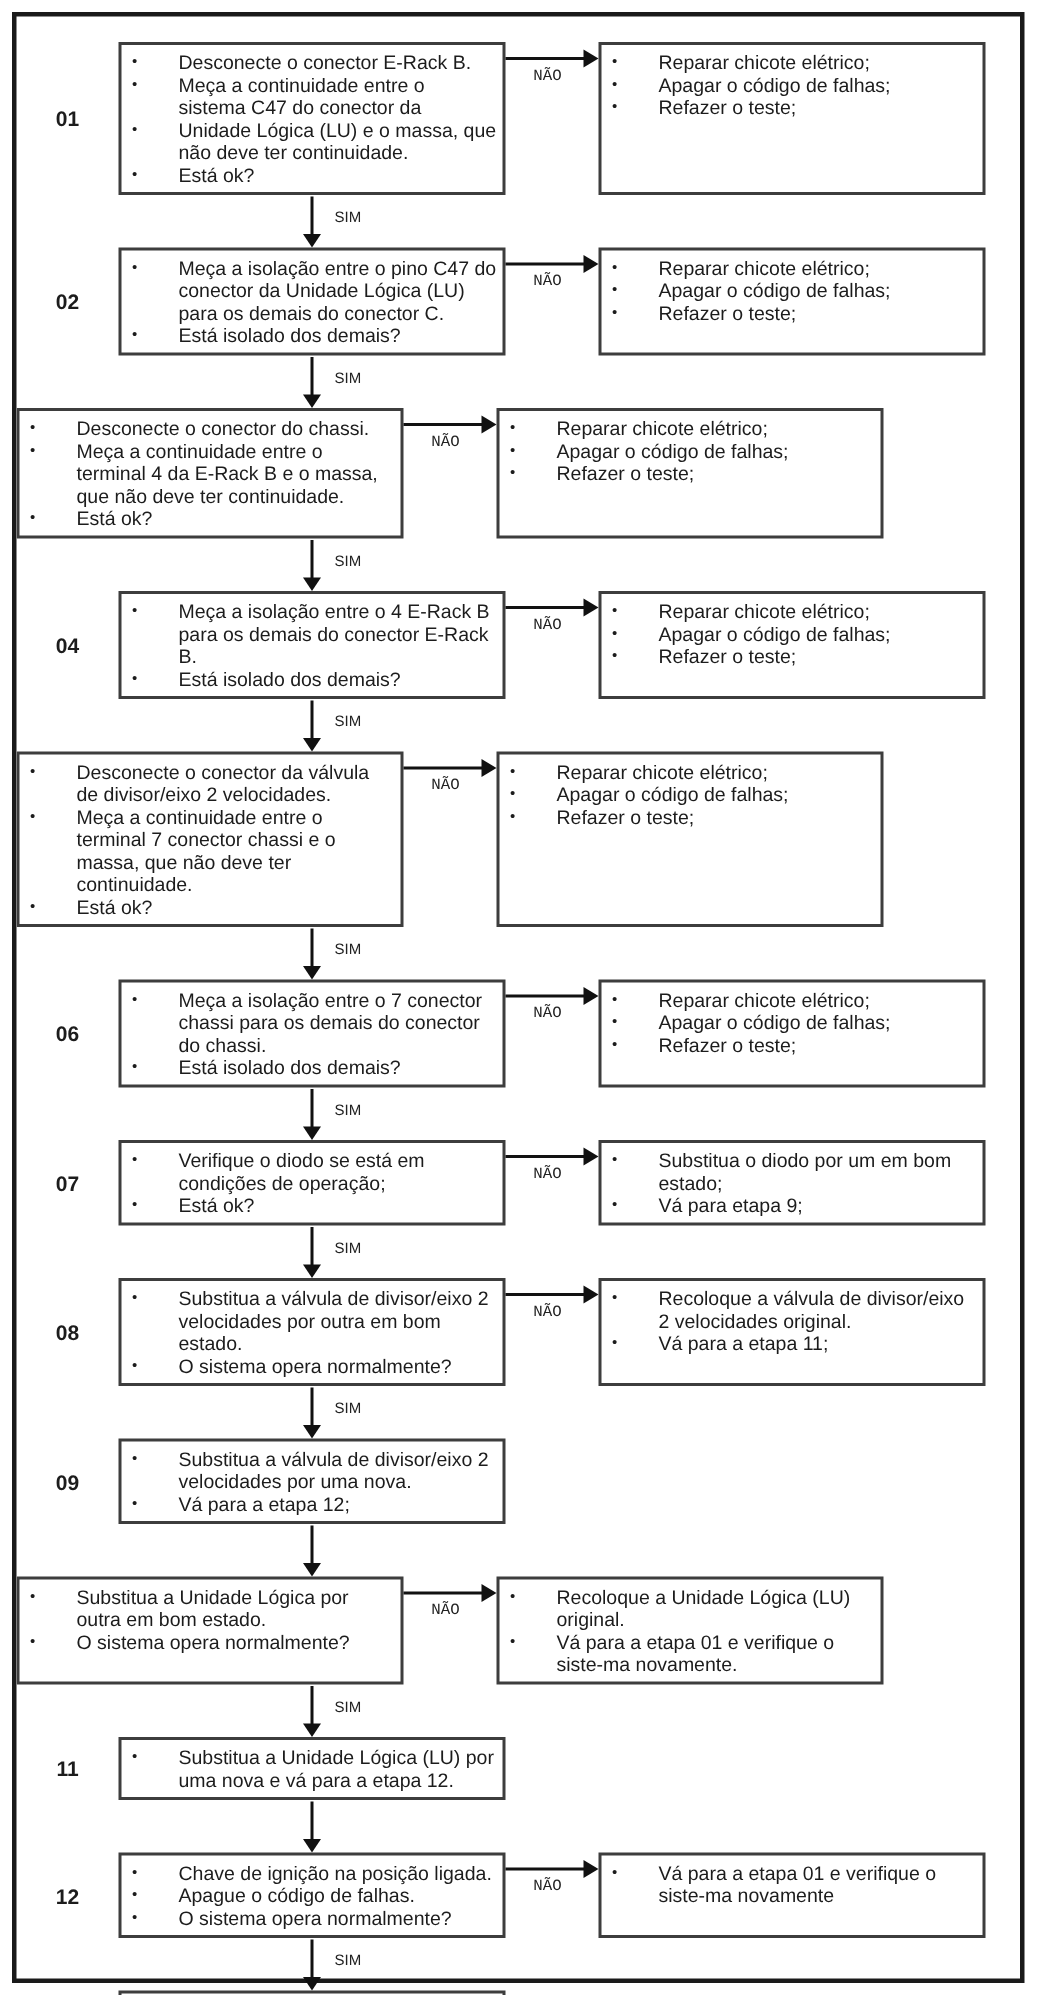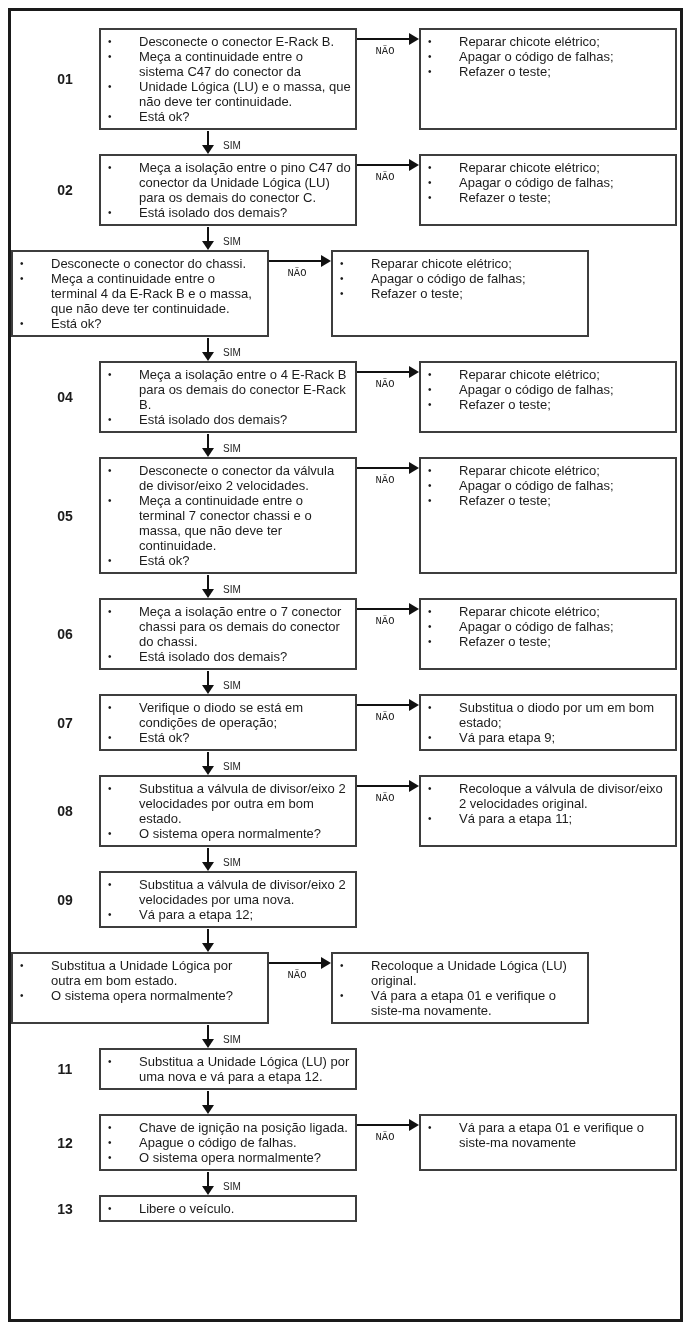--- a/index.html
+++ b/index.html
@@ -12,21 +12,21 @@
   .frame{
     position:absolute;left:8px;top:8px;right:8px;bottom:8px;
     border:3px solid #1a1a1a;
     padding:17px 10px 20px 0;
     box-sizing:border-box;
     background:#fff;
   }
   .row{display:flex;align-items:stretch;}
   .step-num{
     flex:0 0 68px;display:flex;align-items:center;justify-content:center;
-    font-weight:bold;font-size:14px;margin-left:20px;
+    font-weight:bold;font-size:14px;
   }
   .box{
     box-sizing:border-box;
     border:2px solid #3d3d3d;
     background:#fff;
     padding:4px 4px 4px 7px;
     font-size:13px;line-height:15px;
   }
   .left-box{flex:0 0 258px;width:258px;}
   .right-box{flex:0 0 258px;width:258px;}
@@ -36,21 +36,21 @@
   .harrow{flex:0 0 62px;position:relative;}
   .harrow .shaft{position:absolute;left:0;right:9px;top:10px;height:2px;background:#111;}
   .harrow .head{
     position:absolute;right:0;top:5px;width:0;height:0;
     border-left:10px solid #111;border-top:6px solid transparent;border-bottom:6px solid transparent;
   }
   .harrow .lbl{
     position:absolute;top:17px;left:0;right:6px;text-align:center;
     font-size:10.5px;color:#222;font-family:Liberation Mono, monospace;
   }
-  .vconn{position:relative;height:24px;}
+  .vconn{position:relative;height:35px;}
   .vconn .vline{position:absolute;left:196px;top:1px;bottom:8px;width:2px;background:#111;}
   .vconn .vhead{
     position:absolute;left:191px;bottom:0;width:0;height:0;
     border-top:9px solid #111;border-left:6px solid transparent;border-right:6px solid transparent;
   }
   .vconn .lbl{
     position:absolute;left:212px;top:10px;font-size:10px;color:#222;
   }
 </style>
 </head>
@@ -211,21 +211,20 @@
             <span class="bt">Refazer o teste;</span>
           </div>
         </div>
       </div>
       <div class="vconn">
         <div class="vline"></div>
         <div class="vhead"></div>
         <span class="lbl">SIM</span>
       </div>
       <div class="row">
-        <div class="step-num">05</div>
         <div class="box left-box">
           <div class="bi">
             <span class="bullet">•</span>
             <span class="bt">Desconecte o conector da válvula de divisor/eixo 2 velocidades.</span>
           </div>
           <div class="bi">
             <span class="bullet">•</span>
             <span class="bt">Meça a continuidade entre o terminal 7 conector chassi e o massa, que não deve ter continuidade.</span>
           </div>
           <div class="bi">

